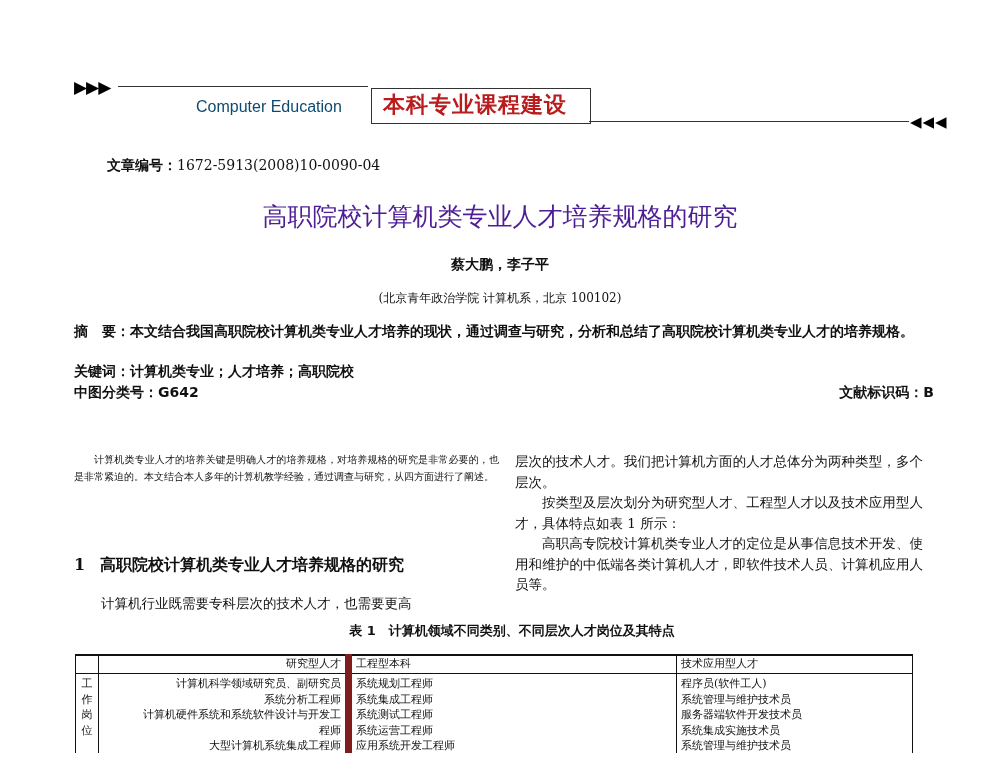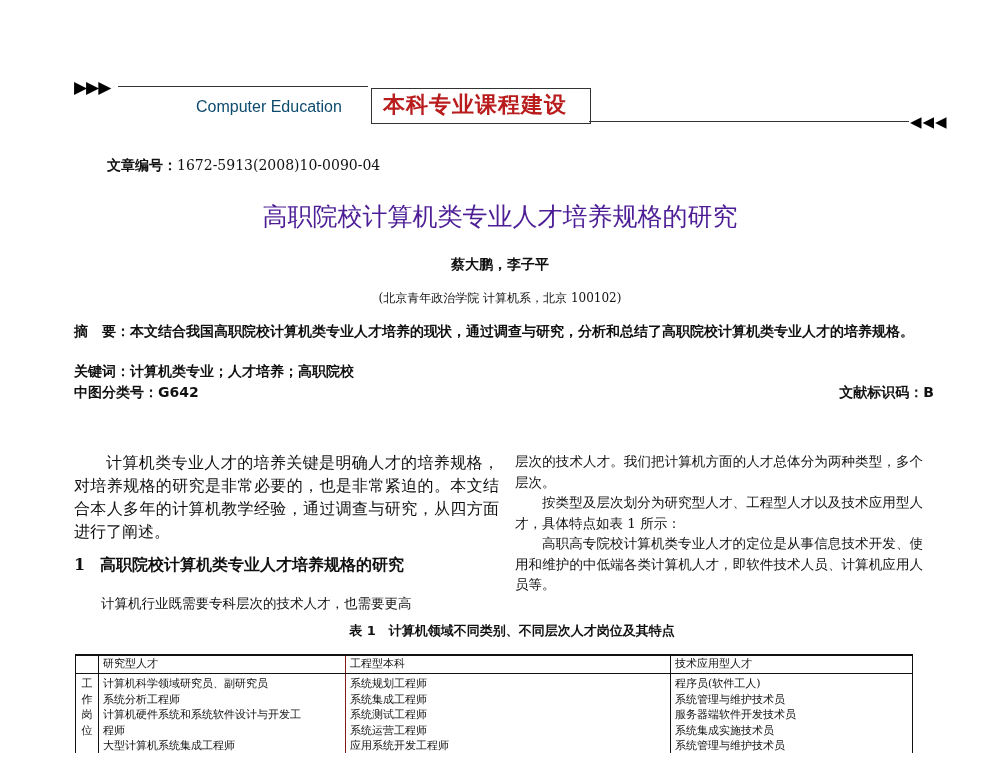--- a/index.html
+++ b/index.html
@@ -16,32 +16,32 @@
   .article-no { left:107px; top:157px; font-size:14px; }
   .article-no b { font-family:"DejaVu Sans", sans-serif; }
   .title { left:0; width:1000px; top:200px; text-align:center; font-family:"DejaVu Sans", sans-serif; font-size:25px; color:#4c1d95; }
   .authors { left:0; width:1000px; top:256px; text-align:center; font-size:14px; font-weight:bold; }
   .affil { left:0; width:1000px; top:290px; text-align:center; font-size:12px; }
   .abstract { left:74px; top:320px; width:860px; font-size:14px; line-height:22px; font-weight:bold; }
   .abstract .lbl { font-family:"DejaVu Sans", sans-serif; }
   .keywords { left:74px; top:363px; font-size:14px; font-weight:bold; }
   .clc { left:74px; top:384px; font-size:14px; font-weight:bold; font-family:"DejaVu Sans", sans-serif; }
   .docid { right:66px; top:384px; font-size:14px; font-weight:bold; font-family:"DejaVu Sans", sans-serif; }
-  .col-left { left:74px; top:451px; width:425px; font-size:16px; line-height:23px; }
+  .col-left { left:74px; top:451px; width:425px; font-size:10px; line-height:17px; }
   .col-right { left:515px; top:451px; width:408px; font-size:13.5px; line-height:20.5px; }
   .para { text-indent:2em; margin:0; text-align:justify; }
   .section-h { left:74px; top:555px; font-size:16px; font-weight:bold; }
   .section-h .num { display:inline-block; width:26px; }
   .col-left2 { left:74px; top:593px; width:425px; font-size:13.5px; line-height:20.5px; }
   .table-caption { left:0; width:1000px; top:622px; text-align:center; font-family:"DejaVu Sans", sans-serif; font-size:13px; font-weight:bold;margin-left:12px; }
   table.t1 { position:absolute; left:75px; top:654px; width:838px; border-collapse:collapse; font-size:11px; line-height:15px; }
   table.t1 td, table.t1 th { padding:0 4px; text-align:left; vertical-align:top; font-weight:normal; }
   table.t1 thead th { border-top:2px solid #111; border-bottom:1px solid #111; height:17px; }
   table.t1 .c0 { width:14px; text-align:center; border-right:1px solid #111; }
-  table.t1 .c1 { width:238px; border-right:1px solid #7f1d1d; }
+  table.t1 .c1 { width:238px; border-right:7px solid #7f1d1d;text-align:right; }
   table.t1 .c2 { width:316px; border-right:1px solid #111; }
   table.t1 .c3 { border-right:1px solid #111; }
   table.t1 tbody td.c0 { line-height:15.5px; }
   table.t1 tr.first td { padding-top:2px; }
   table.t1 td:first-child, table.t1 th:first-child { border-left:1px solid #111; }
 </style>
 </head>
 <body>
 
 <div class="abs arrows-left">▶▶▶</div>

